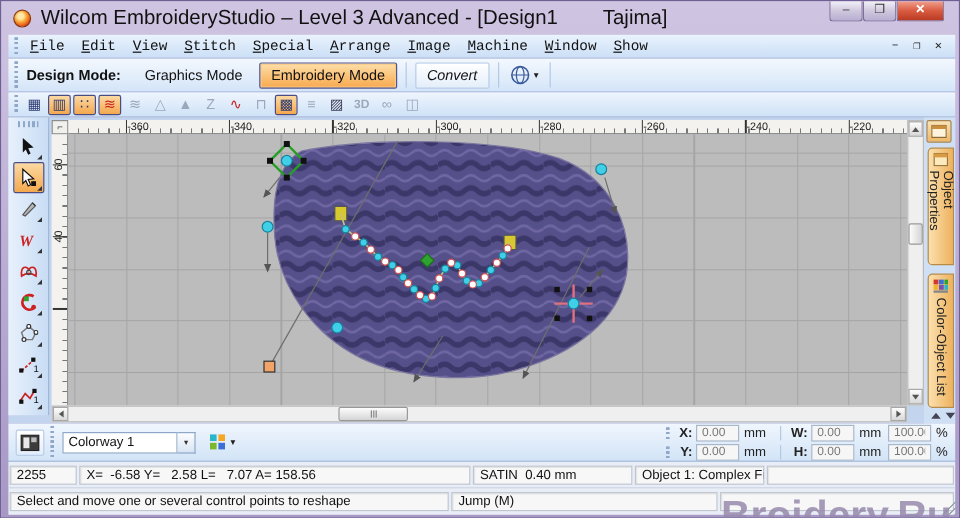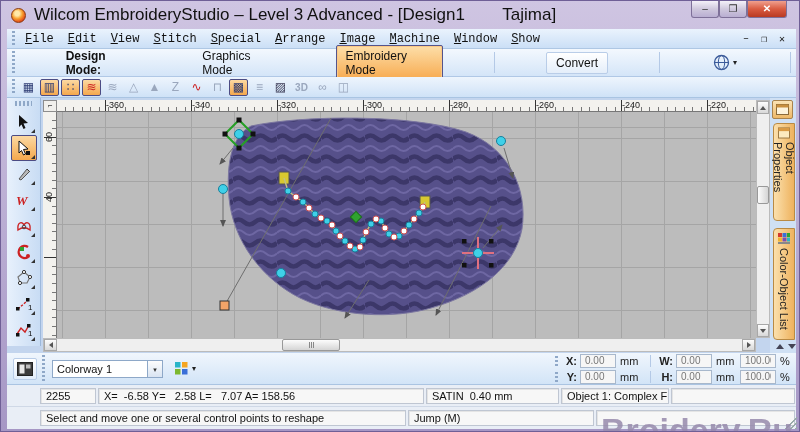--- a/index.html
+++ b/index.html
@@ -27,24 +27,24 @@
           background:repeating-linear-gradient(to bottom, #8fa8c8 0 2px, transparent 2px 4px);
           background-size:3px 100%; background-repeat:no-repeat; background-position:center; }
   .menu-item { display:inline-block; padding:2px 7px; color:#111; }
   .menu-item::first-letter { text-decoration:underline; }
   .mdi-controls { margin-left:auto; display:flex; gap:2px; padding-right:6px; font-size:10px; color:#222; }
   .mdi-btn { width:16px; text-align:center; }
 
   
   .modebar { position:absolute; left:6px; top:48px; width:789px; height:28px;
              background:linear-gradient(#f3f8fe,#d4e5f8); border-bottom:1px solid #b0c8e6;
-             display:flex; align-items:center; font-size:12px;gap:44px; }
+             display:flex; align-items:center; font-size:12px; }
   .mode-label { font-weight:bold; margin:0 8px 0 4px; color:#111; }
   .mode-btn { padding:3px 9px; margin:0 2px; border:1px solid transparent; border-radius:2px; color:#111; }
-  .mode-btn.plain { border-color:#b9cde8; background:linear-gradient(#ffffff,#e4eefa); }
+  .mode-btn.plain { border-color:#b9cde8; background:linear-gradient(#ffffff,#e4eefa);font-style:italic; }
   .mode-btn.active { background:linear-gradient(#fddfa9,#f7a94e); border:1px solid #54548c;
                      box-shadow:inset 0 0 0 1px #fbc987; }
   .vsep { width:1px; align-self:stretch; margin:3px 5px; background:#b4c9e6; }
   .globe-btn { display:flex; align-items:center; padding:2px 4px; }
   .caret { font-size:8px; color:#222; margin-left:3px; }
 
   
   .viewbar { position:absolute; left:6px; top:76px; width:789px; height:21px;
              background:linear-gradient(#eef5fd,#cfe2f7); border-bottom:1px solid #a9c4e2;
              display:flex; align-items:center; }
@@ -148,21 +148,21 @@
   .xrow { display:flex; align-items:center; height:14px; }
   .xrow .lab { font-weight:bold; color:#222; width:16px; text-align:right; margin-right:3px; }
   .xrow input { width:36px; height:14px; border:1px solid #a8b8cc; background:#f6f6f6; color:#777;
                 font-size:10px; font-family:"Liberation Sans",sans-serif; padding:0 4px; }
   .xrow .unit { width:24px; color:#222; margin-left:4px; }
   .xrow .pct { width:12px; color:#222; margin-left:4px; }
   .xrow .xsep { width:1px; height:12px; background:#b4c9e6; margin:0 6px; }
 
   
   .status1, .status2 { position:absolute; left:6px; width:789px; background:#e9eef6; display:flex;
-                       align-items:center; font-size:11px; color:#111;padding-left:32px; }
+                       align-items:center; font-size:11px; color:#111; }
   .status1 { top:384px; height:21px; }
   .status2 { top:405px; height:23px; border-top:1px solid #cfd8e6; }
   .cell { height:16px; margin:0 1px; background:#f7f7f7; border:1px solid #bfc6d2;
           box-shadow:inset 1px 1px 0 #e4e4e4; padding:1px 5px; white-space:pre; overflow:hidden; }
   .watermark { position:absolute; right:6px; top:410px; font-size:34px; font-weight:bold;
                color:rgba(150,138,172,.85); letter-spacing:0; z-index:5; }
   .resize-grip { position:absolute; right:2px; bottom:2px; width:12px; height:12px;
                  background:
                    linear-gradient(135deg, transparent 0 50%, #9aa 50% 56%, transparent 56% 70%, #9aa 70% 76%, transparent 76% 90%, #9aa 90% 96%, transparent 96%); }
 </style>
@@ -525,19 +525,19 @@
 
   <div class="status1">
     <div class="cell" style="width:56px">2255</div>
     <div class="cell" style="width:326px">X=  -6.58 Y=   2.58 L=   7.07 A= 158.56</div>
     <div class="cell" style="width:133px">SATIN  0.40 mm</div>
     <div class="cell" style="width:108px">Object 1: Complex Fill</div>
     <div class="cell" style="flex:1"></div>
   </div>
   <div class="status2">
     <div class="cell" style="width:366px">Select and move one or several control points to reshape</div>
-    <div class="cell" style="width:186px">Jump (M)</div>
+    <div class="cell" style="width:222px">Jump (M)</div>
     <div class="cell" style="flex:1"></div>
   </div>
 
   <div class="watermark">Broidery.Ru</div>
   <div class="resize-grip"></div>
 </div>
 
 </body></html>

